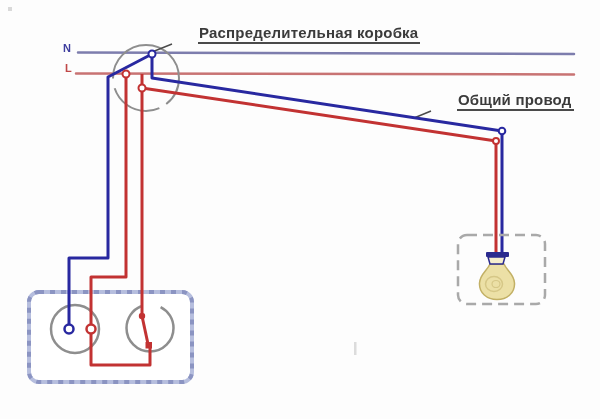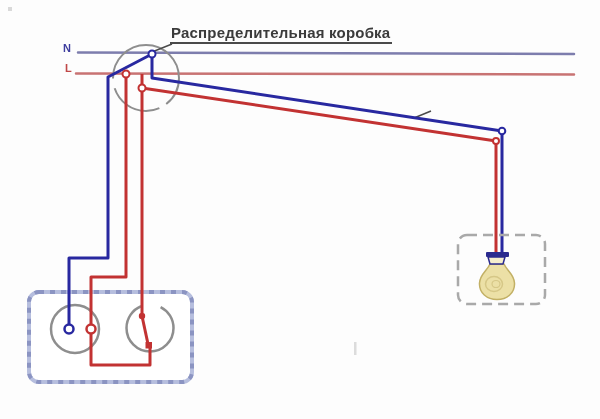--- a/index.html
+++ b/index.html
@@ -6,21 +6,21 @@
   #stage{
     position:relative;width:600px;height:419px;background:#fdfdfd;overflow:hidden;
     font-family:"Liberation Sans", sans-serif;
   }
   #wires-svg{position:absolute;left:0;top:0;}
   .callout{
     position:absolute;
     font-size:15px;font-weight:bold;color:#3b3b3b;
     border-bottom:2px solid #4a4a4a;
     padding:0 2px 1px 1px;line-height:17px;
-    white-space:nowrap;letter-spacing:0.2px;
+    white-space:nowrap;letter-spacing:0.2px;margin-left:28px;
   }
   .bus-label{
     position:absolute;font-size:11px;font-weight:bold;line-height:11px;
   }
   .n-label{color:#3d3d9e;}
   .l-label{color:#c04848;}
 </style>
 </head>
 <body>
 
@@ -71,18 +71,19 @@
     <path d="M490,264 C487,271 480,274 479.5,283 C479,293 487,299.5 497,299.5
              C507,299.5 515,293 514.5,283 C514,274 507,271 504,264 Z" stroke="#c2b065" stroke-width="1.5" fill="#ece0a6"></path>
     <ellipse cx="494" cy="284" rx="8.5" ry="7.5" fill="none" stroke="#d6c787" stroke-width="1.5"></ellipse>
     <ellipse cx="496" cy="284" rx="4" ry="3.5" fill="none" stroke="#d6c787" stroke-width="1.2"></ellipse>
     <path d="M488,257 L505,257 L503,264 L490,264 Z" fill="#f5eecd" stroke="#2b2b8f" stroke-width="1.5"></path>
     <rect x="486" y="252" width="23" height="5" rx="1" fill="#2b2b8f"></rect>
   </svg>
 
   <div class="callout" style="left:170px;top:24px;">Распределительная коробка</div>
 
+  <div class="callout" style="left:429px;top:91px;">Общий провод</div>
 
   <div class="bus-label n-label" style="left:63px;top:43px;">N</div>
 
   <div class="bus-label l-label" style="left:65px;top:63px;">L</div>
 
 </div>
 
 </body></html>

